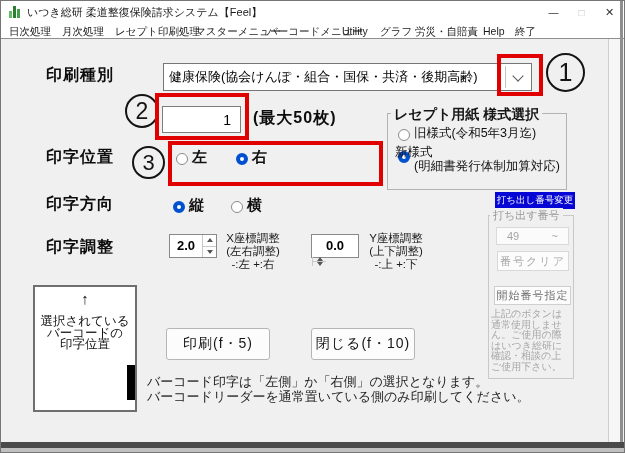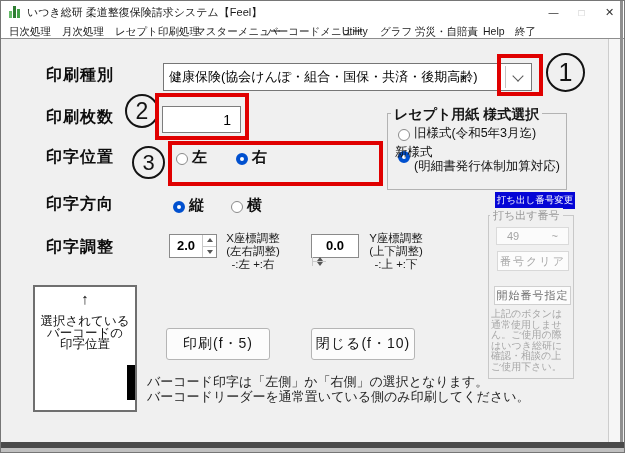--- a/index.html
+++ b/index.html
@@ -87,26 +87,26 @@
   <div class="abs combo" style="left:162px;top:62px;width:369px;height:28px;">
     <span class="val">健康保険(協会けんぽ・組合・国保・共済・後期高齢)</span>
     <span class="sep"></span>
     <span class="chev"></span>
   </div>
   <div class="abs redrect" style="left:496px;top:53px;width:46px;height:42px;"></div>
   <div class="abs circ" style="left:545px;top:52px;width:39px;height:39px;font-size:25px;">
     <span>1</span>
   </div>
 
-  <div class="abs lbl" style="left:45px;top:106px;">印刷枚数</div>
   <div class="abs circ" style="left:124px;top:93px;width:34px;height:34px;font-size:23px;">
     <span>2</span>
   </div>
   <div class="abs redrect" style="left:154px;top:92px;width:94px;height:47px;"></div>
   <input class="abs txtinput" style="left: 161px; top: 105px; width: 79px; height: 27px;" value="1">
+  <div class="abs lbl" style="left:252px;top:107px;">(最大50枚)</div>
 
   <div class="abs groupbox" style="left:386px;top:112px;width:180px;height:77px;"></div>
   <div class="abs legend" style="left:390px;top:105px;">レセプト用紙 様式選択</div>
   <div class="abs radio" style="left:397px;top:128px;"></div>
   <div class="abs opt-label" style="left:413px;top:124px;">旧様式(令和5年3月迄)</div>
   <div class="abs radio on" style="left:397px;top:150px;"></div>
   <div class="abs opt-label" style="left:394px;top:143px;">新様式</div>
   <div class="abs opt-label" style="left:413px;top:157px;">(明細書発行体制加算対応)</div>
 
   <div class="abs lbl" style="left:45px;top:146px;">印字位置</div>

